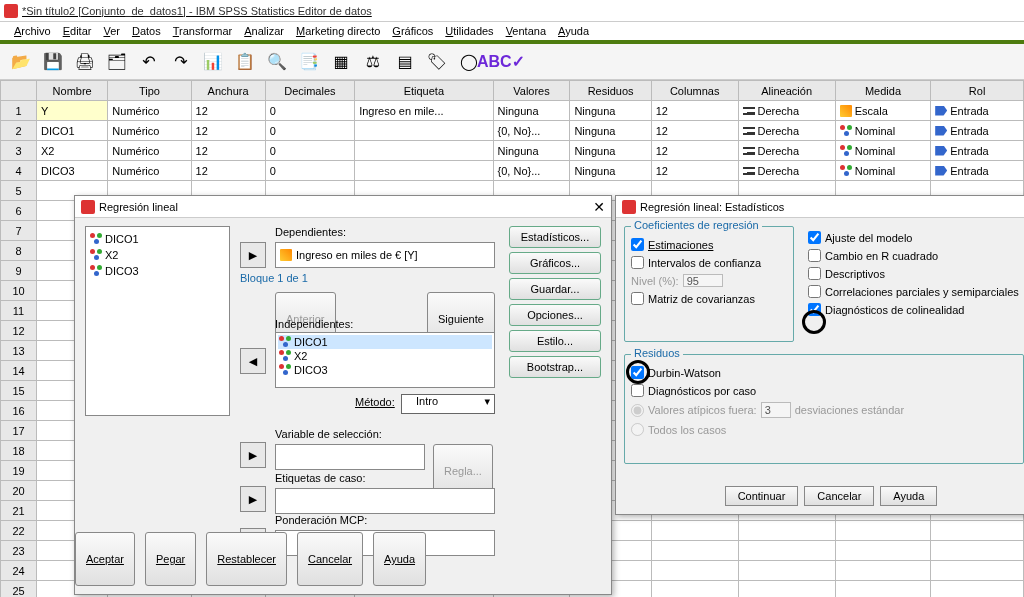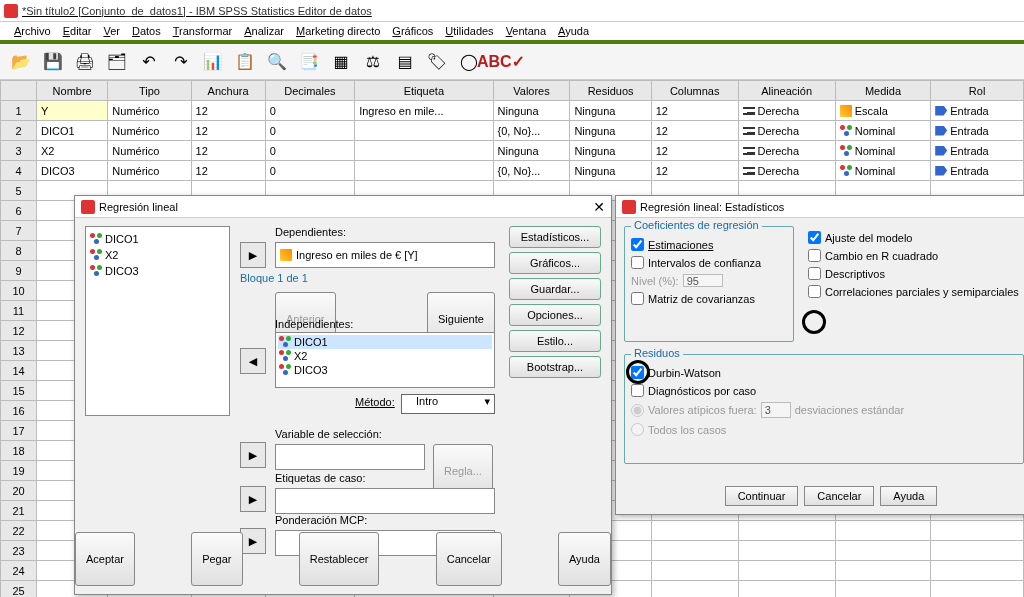--- a/index.html
+++ b/index.html
@@ -34,21 +34,21 @@
 .dlg1 .left-list { position: absolute; left: 10px; top: 8px; width: 145px; height: 190px; background: #fff; border: 1px solid #888; padding: 4px; }
 .dlg1 .left-list div { padding: 2px 0; display: flex; align-items: center; gap: 3px; }
 .dlg1 .arrow-btn { position: absolute; width: 26px; height: 26px; background: #e8e8e8; border: 1px solid #888; display: flex; align-items: center; justify-content: center; }
 .dlg1 .section-label { position: absolute; color: #000; }
 .dlg1 .text-input { position: absolute; background: #fff; border: 1px solid #888; height: 20px; padding: 12px 4px; }
 .dlg1 .list-box { position: absolute; background: #fff; border: 1px solid #888; padding: 2px; }
 .dlg1 .btn { background: linear-gradient(#fafafa,#e0e0e0); border: 1px solid #888; border-radius: 3px; padding: 20px 10px; }
 .dlg1 .side-btn { position: absolute; right: 10px; width: 92px; height: 22px; background: linear-gradient(#fafafa,#e0e0e0); border: 1px solid #6a8; border-radius: 3px; text-align: center; line-height: 20px; }
 .dlg1 .method-select { position: absolute; border: 1px solid #666; background: #fff; height: 20px; padding: 0 18px 0 14px; }
 .drop-arrow::after { content: "▾"; position: absolute; right: 4px; }
-.dlg1 .bottom-row { position: absolute; bottom: 8px; left: 0; right: 0; display: flex; justify-content: space-between; gap: 21px; }
+.dlg1 .bottom-row { position: absolute; bottom: 8px; left: 0; right: 0; display: flex; justify-content: flex-start; gap: 10px; text-decoration: underline; }
 
 .dlg2 { left: 615px; top: 195px; width: 432px; height: 320px; }
 .fieldset { position: absolute; border: 1px solid #6aa; border-radius: 2px; padding: 6px; }
 .fieldset .legend { position: absolute; top: -8px; left: 6px; background: #f0f0f0; padding: 0 3px; color: #1a6aa8; }
 .chk { display: flex; align-items: center; gap: 4px; margin: 5px 0; }
 .chk input { width: 13px; height: 13px; }
 .chk.disabled { color: #999; }
 .radio { display: flex; align-items: center; gap: 4px; margin: 5px 0; color: #999; }
 .dlg2 .right-col { position: absolute; left: 192px; top: 8px; }
 .dlg2 .bottom-row { position: absolute; bottom: 8px; left: 0; right: 0; display: flex; justify-content: center; gap: 6px; }
@@ -96,21 +96,21 @@
   <span class="tb-btn">↷</span>
   <span class="tb-btn">📊</span>
   <span class="tb-btn">📋</span>
   <span class="tb-btn">🔍</span>
   <span class="tb-btn">📑</span>
   <span class="tb-btn">▦</span>
   <span class="tb-btn">⚖</span>
   <span class="tb-btn">▤</span>
   <span class="tb-btn">🏷</span>
   <span class="tb-btn">◯</span>
-  <span class="tb-btn" style="color:#b91c1c;font-weight:bold">ABC✓</span>
+  <span class="tb-btn" style="color:#6d28d9;font-weight:bold">ABC✓</span>
 </div>
 
 <div class="grid-area">
   <table class="grid" id="grid">
       <tbody>
         <tr>
           <th class="corner"></th>
           <th>Nombre</th>
           <th>Tipo</th>
           <th>Anchura</th>
@@ -607,20 +607,24 @@
           <span>Cambio en R cuadrado</span>
         </label>
       <label class="chk">
           <input type="checkbox" style="">
           <span>Descriptivos</span>
         </label>
       <label class="chk">
           <input type="checkbox" style="">
           <span>Correlaciones parciales y semiparciales</span>
         </label>
+      <label class="chk">
+          <input type="checkbox" checked="" style="">
+          <span>Diagnósticos de colinealidad</span>
+        </label>
     </div>
 
     <div class="fieldset" style="left:8px;top:136px;width:400px;height:110px">
       <span class="legend">Residuos</span>
       <label class="chk">
           <input type="checkbox" checked="" style="">
           <span>Durbin-Watson</span>
         </label>
       <label class="chk">
           <input type="checkbox" style="">

